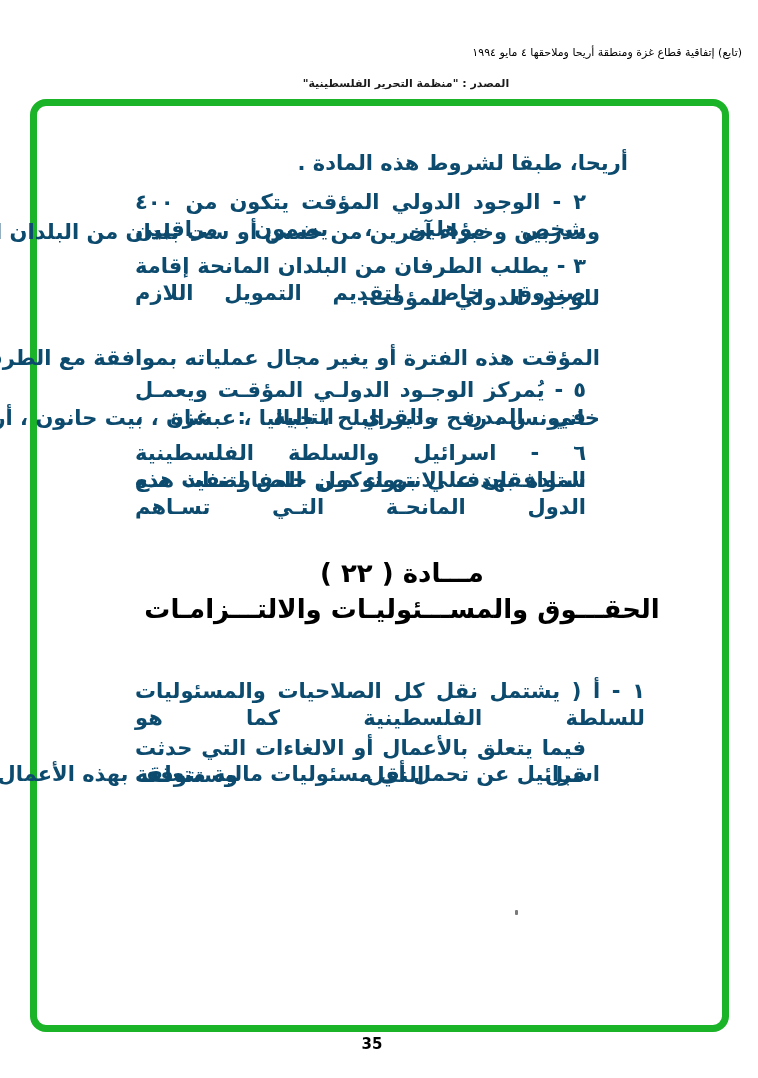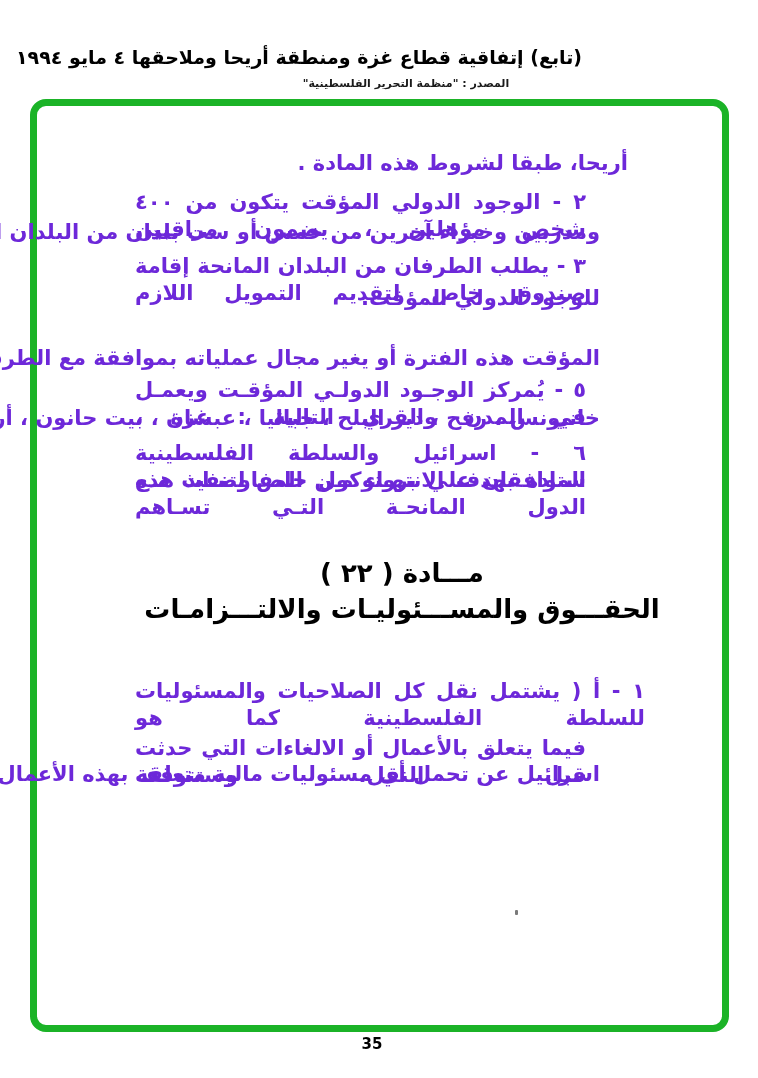--- a/index.html
+++ b/index.html
@@ -7,22 +7,22 @@
     position:relative;
     width:758px;height:1078px;
     background:#ffffff;
     font-family:"DejaVu Sans", sans-serif;
     overflow:hidden;
     color:#000;
   }
   
   .hdr-title{
     position:absolute;top:46px;left:16px;width:726px;
-    direction:rtl;text-align:left;
-    font-size:19px;font-weight:700;letter-spacing:0.2px;
+    direction:rtl;text-align:right;
+    font-size:11px;font-weight:400;letter-spacing:0.2px;
   }
   .hdr-source{
     position:absolute;top:77px;left:56px;width:700px;
     direction:rtl;text-align:center;
     font-size:11px;font-weight:700;color:#1a1a1a;
   }
   
   .frame{
     position:absolute;left:30px;top:99px;
     width:699px;height:933px;
@@ -30,21 +30,21 @@
     border:7px solid #1bb327;
     border-radius:16px;
     background:transparent;
   }
   
   .ln{
     position:absolute;
     direction:rtl;
     font-size:21px;font-weight:700;
     line-height:27px;height:28px;
-    color:#6d28d9;
+    color:#0c4a6e;
   }
   .jl{left:135px;right:172px;text-align:justify;text-align-last:justify;text-justify:inter-word;}
   .rl{right:158px;text-align:right;white-space:nowrap;}
   .intro{right:130px;text-align:right;white-space:nowrap;}
   .c1{left:135px;right:113px;text-align:justify;text-align-last:justify;}
   .heading{
     position:absolute;left:100px;width:604px;
     direction:rtl;text-align:center;
     font-size:26px;font-weight:700;height:30px;line-height:30px;
   }

